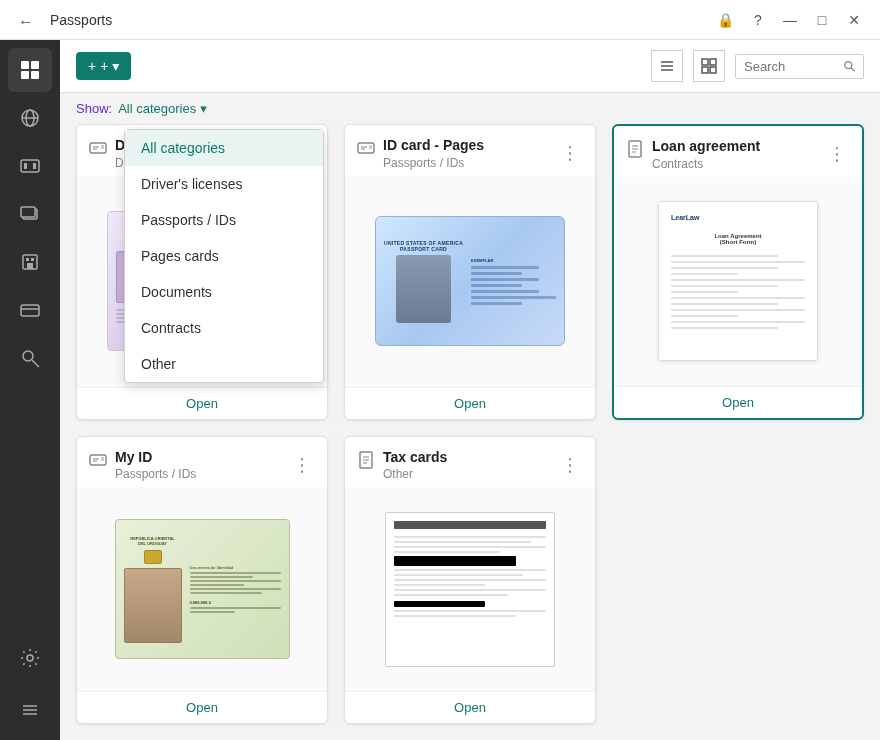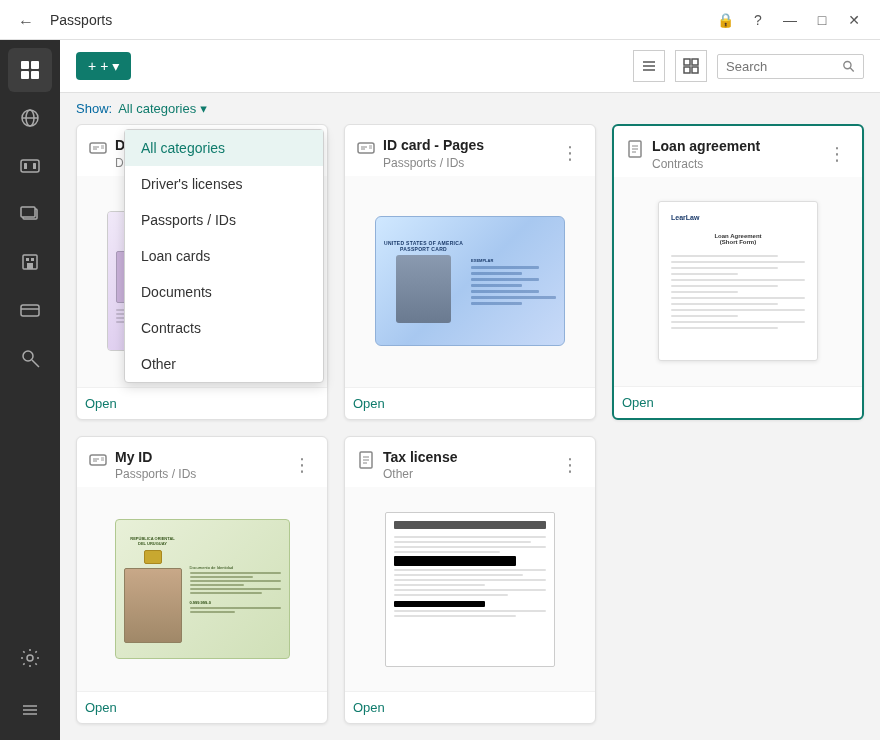--- a/index.html
+++ b/index.html
@@ -48,32 +48,32 @@
       padding: 6px 12px; font-size: 14px; cursor: pointer;
     }
     .toolbar-spacer { flex: 1; }
     .view-btn {
       width: 32px; height: 32px; display: flex; align-items: center; justify-content: center;
       border: 1px solid #ccc; background: #fff; cursor: pointer; font-size: 16px; color: #555;
     }
     .search-box {
       display: flex; align-items: center;
       border: 1px solid #ccc; background: #fff; border-radius: 2px;
-      padding: 4px 8px; width: 147px;
+      padding: 4px 8px; width: 129px;
     }
     .search-box input {
       border: none; outline: none; font-size: 13px; width: 100%; color: #555;
     }
 
     
     .filter-bar {
       padding: 8px 16px; font-size: 13px; color: #333;
       display: flex; align-items: center; gap: 6px; position: relative;
     }
-    .filter-label { color: #0369a1; }
+    .filter-label { color: #6d28d9; }
     .filter-dropdown {
       display: flex; align-items: center; gap: 4px;
       color: #0f7b6c; cursor: pointer; font-weight: 500;
     }
 
     
     .dropdown-menu {
       position: absolute; top: 36px; left: 64px; z-index: 100;
       background: #fff; border: 1px solid #d0d0d0; border-radius: 4px;
       box-shadow: 0 4px 12px rgba(0,0,0,0.15); width: 200px;
@@ -179,21 +179,21 @@
       width: 170px; height: 155px; background: #fff;
       border: 1px solid #ccc; border-radius: 2px; padding: 8px;
       display: flex; flex-direction: column; gap: 3px; overflow: hidden;
     }
     .thumb-tax-header { height: 8px; background: #555; border-radius: 1px; margin-bottom: 4px; }
     .thumb-tax-line { height: 2px; background: #e0e0e0; border-radius: 1px; }
     .thumb-tax-block { height: 10px; background: #000; border-radius: 1px; width: 80%; }
 
     
     .doc-open-link {
-      text-align: left; padding: 8px;
+      text-align: center; padding: 8px;
       color: #0f7b6c; font-size: 13px; font-weight: 500; cursor: pointer;
       border-top: 1px solid #f0f0f0;
     }
 
     
     .doc-pages { text-align: center; font-size: 12px; color: #888; padding: 4px 0; }
 
     
     .doc-grid::-webkit-scrollbar { width: 6px; }
     .doc-grid::-webkit-scrollbar-thumb { background: #ccc; border-radius: 3px; }
@@ -317,21 +317,21 @@
       <span class="filter-label">Show:</span>
       <div class="filter-dropdown">
         <span>All categories</span>
         <span>▾</span>
       </div>
 
       <div class="dropdown-menu">
         <div class="dropdown-item selected">All categories</div>
         <div class="dropdown-item">Driver's licenses</div>
         <div class="dropdown-item">Passports / IDs</div>
-        <div class="dropdown-item">Loan cards</div>
+        <div class="dropdown-item">Pages cards</div>
         <div class="dropdown-item">Documents</div>
         <div class="dropdown-item">Contracts</div>
         <div class="dropdown-item">Other</div>
       </div>
     </div>
 
     <div class="doc-grid">
 
       <div class="doc-card">
         <div class="doc-card-header">
@@ -503,21 +503,21 @@
           <div class="doc-card-title-area">
             <span class="doc-icon">
               <svg width="18" height="18" viewBox="0 0 18 18" fill="none">
                   <rect x="3" y="1" width="12" height="16" rx="1" stroke="#888" stroke-width="1.5"></rect>
                   <line x1="6" y1="6" x2="12" y2="6" stroke="#888" stroke-width="1"></line>
                   <line x1="6" y1="9" x2="12" y2="9" stroke="#888" stroke-width="1"></line>
                   <line x1="6" y1="12" x2="10" y2="12" stroke="#888" stroke-width="1"></line>
                 </svg>
             </span>
             <div>
-              <div class="doc-title">Tax license</div>
+              <div class="doc-title">Tax cards</div>
               <div class="doc-subtitle">Other</div>
             </div>
           </div>
           <div class="doc-menu-btn">⋮</div>
         </div>
         <div class="doc-thumb">
           <div class="thumb-tax">
             <div class="thumb-tax-header"></div>
             <div class="thumb-tax-line"></div>
             <div class="thumb-tax-line" style="width:90%;"></div>

